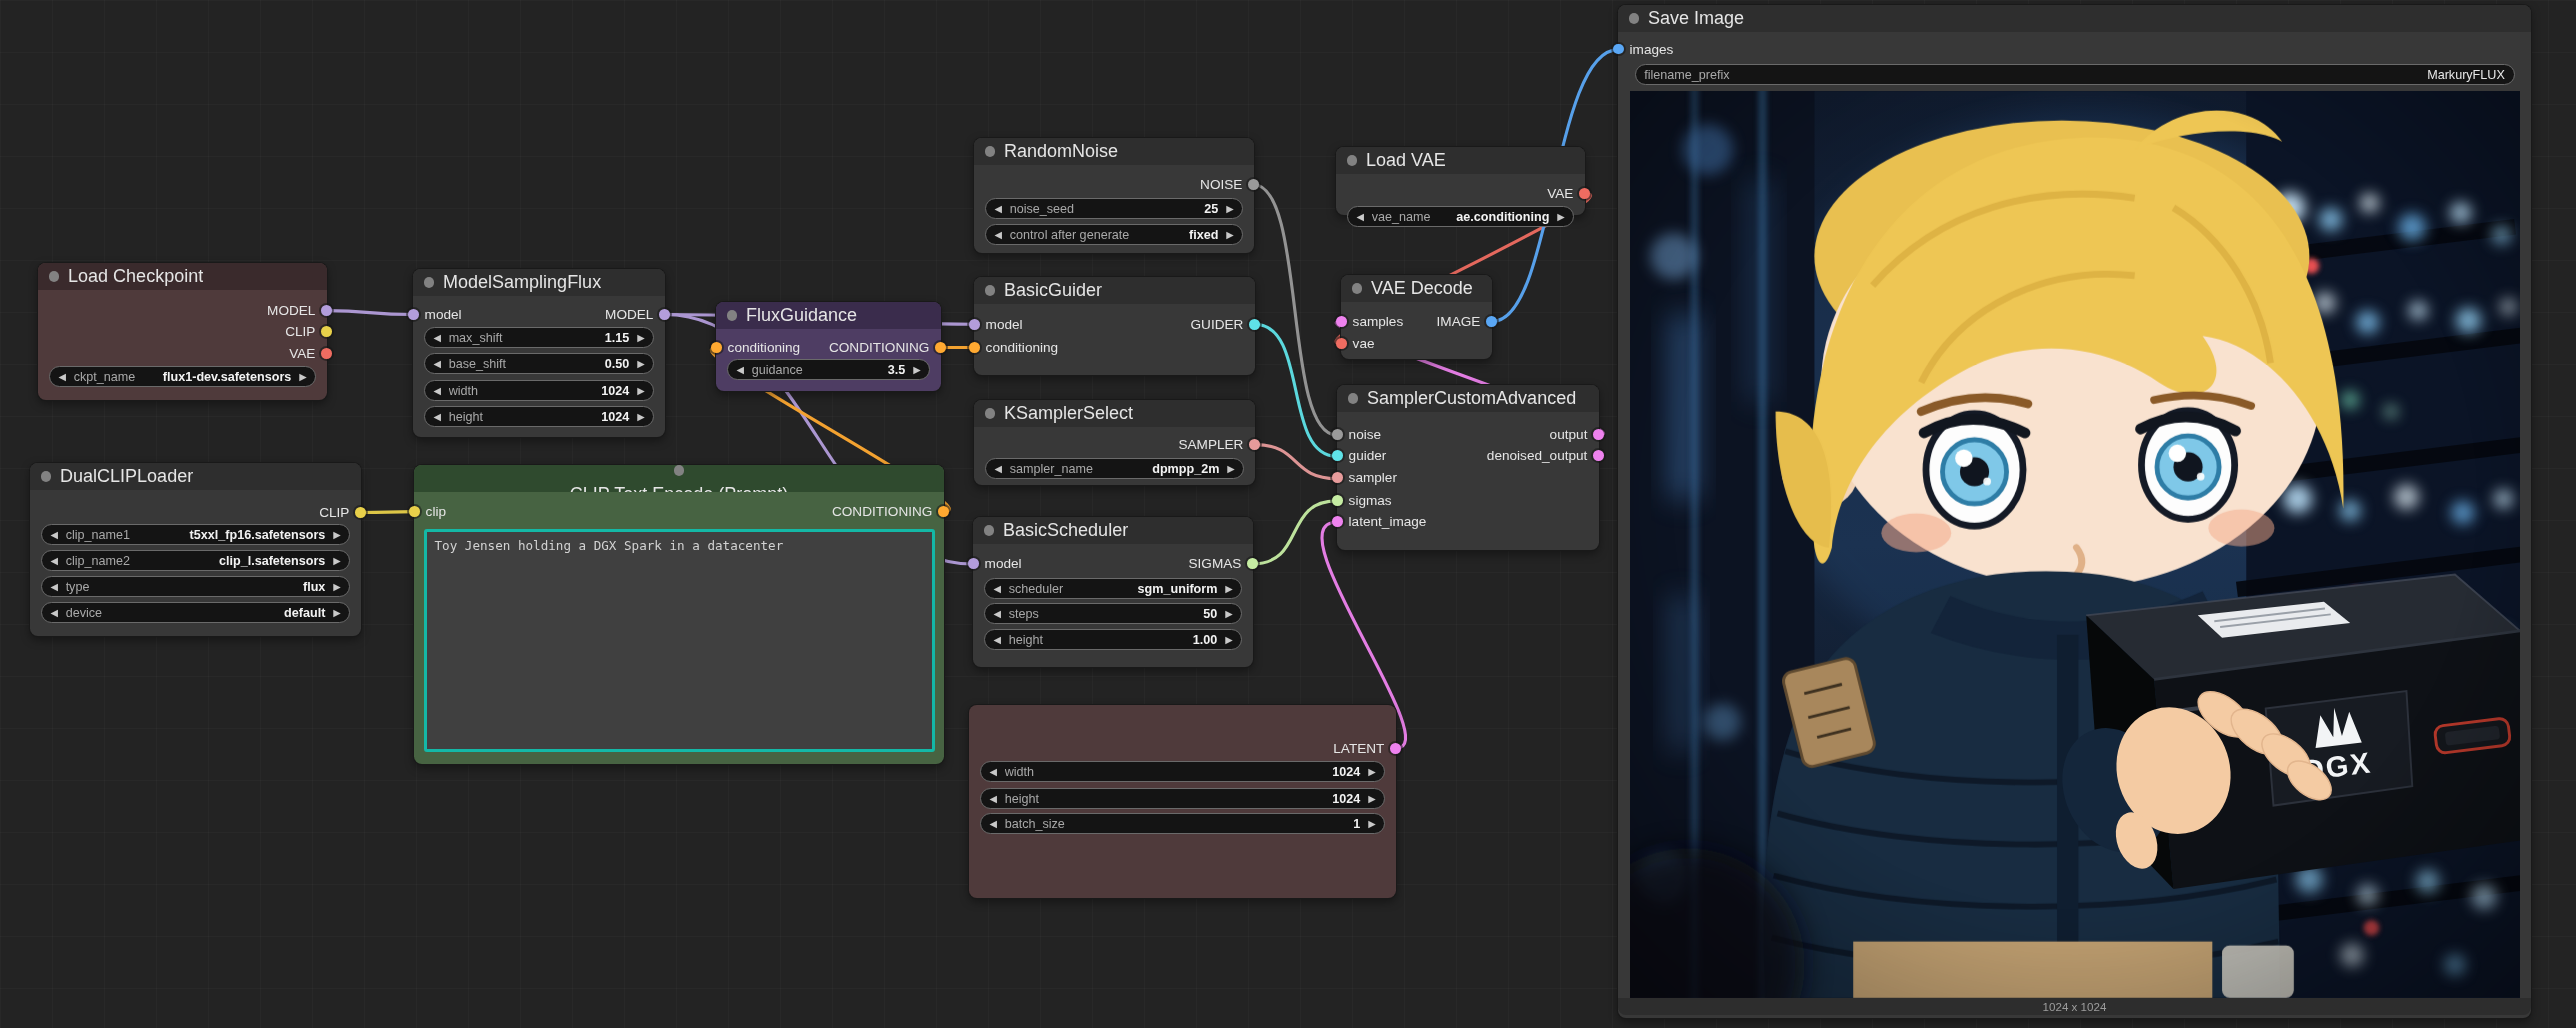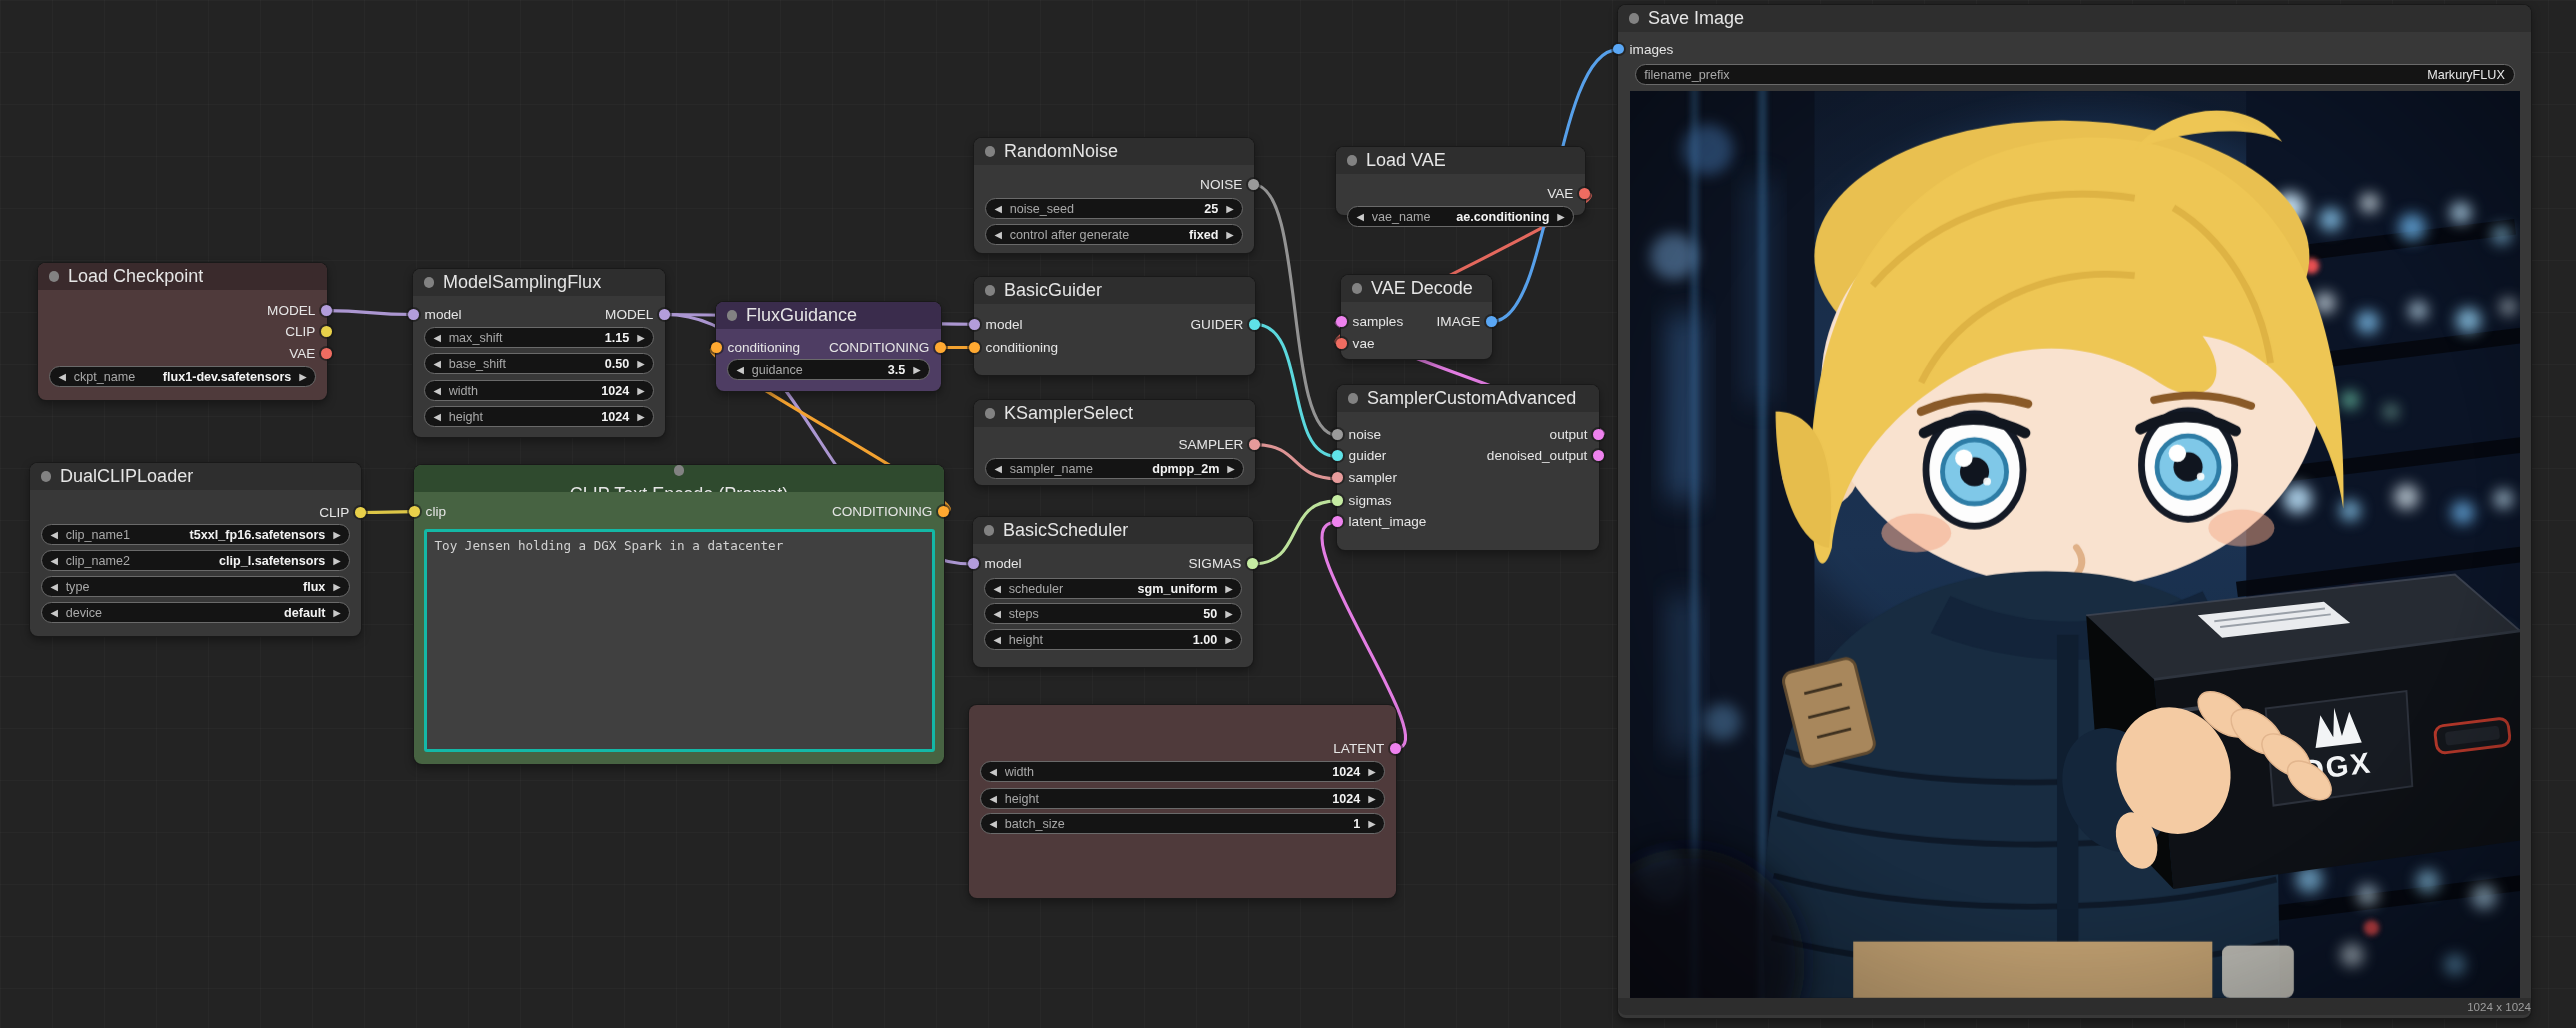--- a/index.html
+++ b/index.html
@@ -30,21 +30,21 @@
         padding:0 8.7px;gap:7.8px;font-size:12.6px;box-sizing:border-box;}
   .wlabel{color:#a9a9a9;overflow:hidden;white-space:nowrap;}
   .wvalue{margin-left:auto;color:#f2f2f2;font-weight:600;white-space:nowrap;}
   .arr{color:#c9c9c9;font-size:9.7px;line-height:1;flex:0 0 auto;}
   .prompt-box{position:absolute;background:#404040;border:3px solid #14b8a6;border-radius:2.9px;
         color:#d2d2d2;font-family:"DejaVu Sans Mono",monospace;font-size:12.6px;line-height:1.4;
         padding:4.9px 7.8px;resize:none;box-sizing:border-box;outline:none;}
   .preview-img{position:absolute;left:11.6px;top:86px;width:890px;height:907px;
         background:#0c1422;overflow:hidden;}
   .caption-bar{position:absolute;left:0;right:0;top:993px;height:17.5px;background:#2d2d2d;
-        color:#9d9d9d;font-size:11.6px;display:flex;align-items:center;justify-content:flex-end;
+        color:#9d9d9d;font-size:11.6px;display:flex;align-items:center;justify-content:center;
         border-radius:0 0 7.8px 7.8px;}
 </style>
 </head>
 <body>
 
 <div id="canvas">
 
 <svg id="links" width="2576" height="1029" viewBox="0 0 2654 1060">
   <g fill="none" stroke-width="3.2" stroke-linecap="round" opacity="0.95">
     <path d="M337,320 C381,320 381,324 425,324" stroke="#b39ddb"></path>

